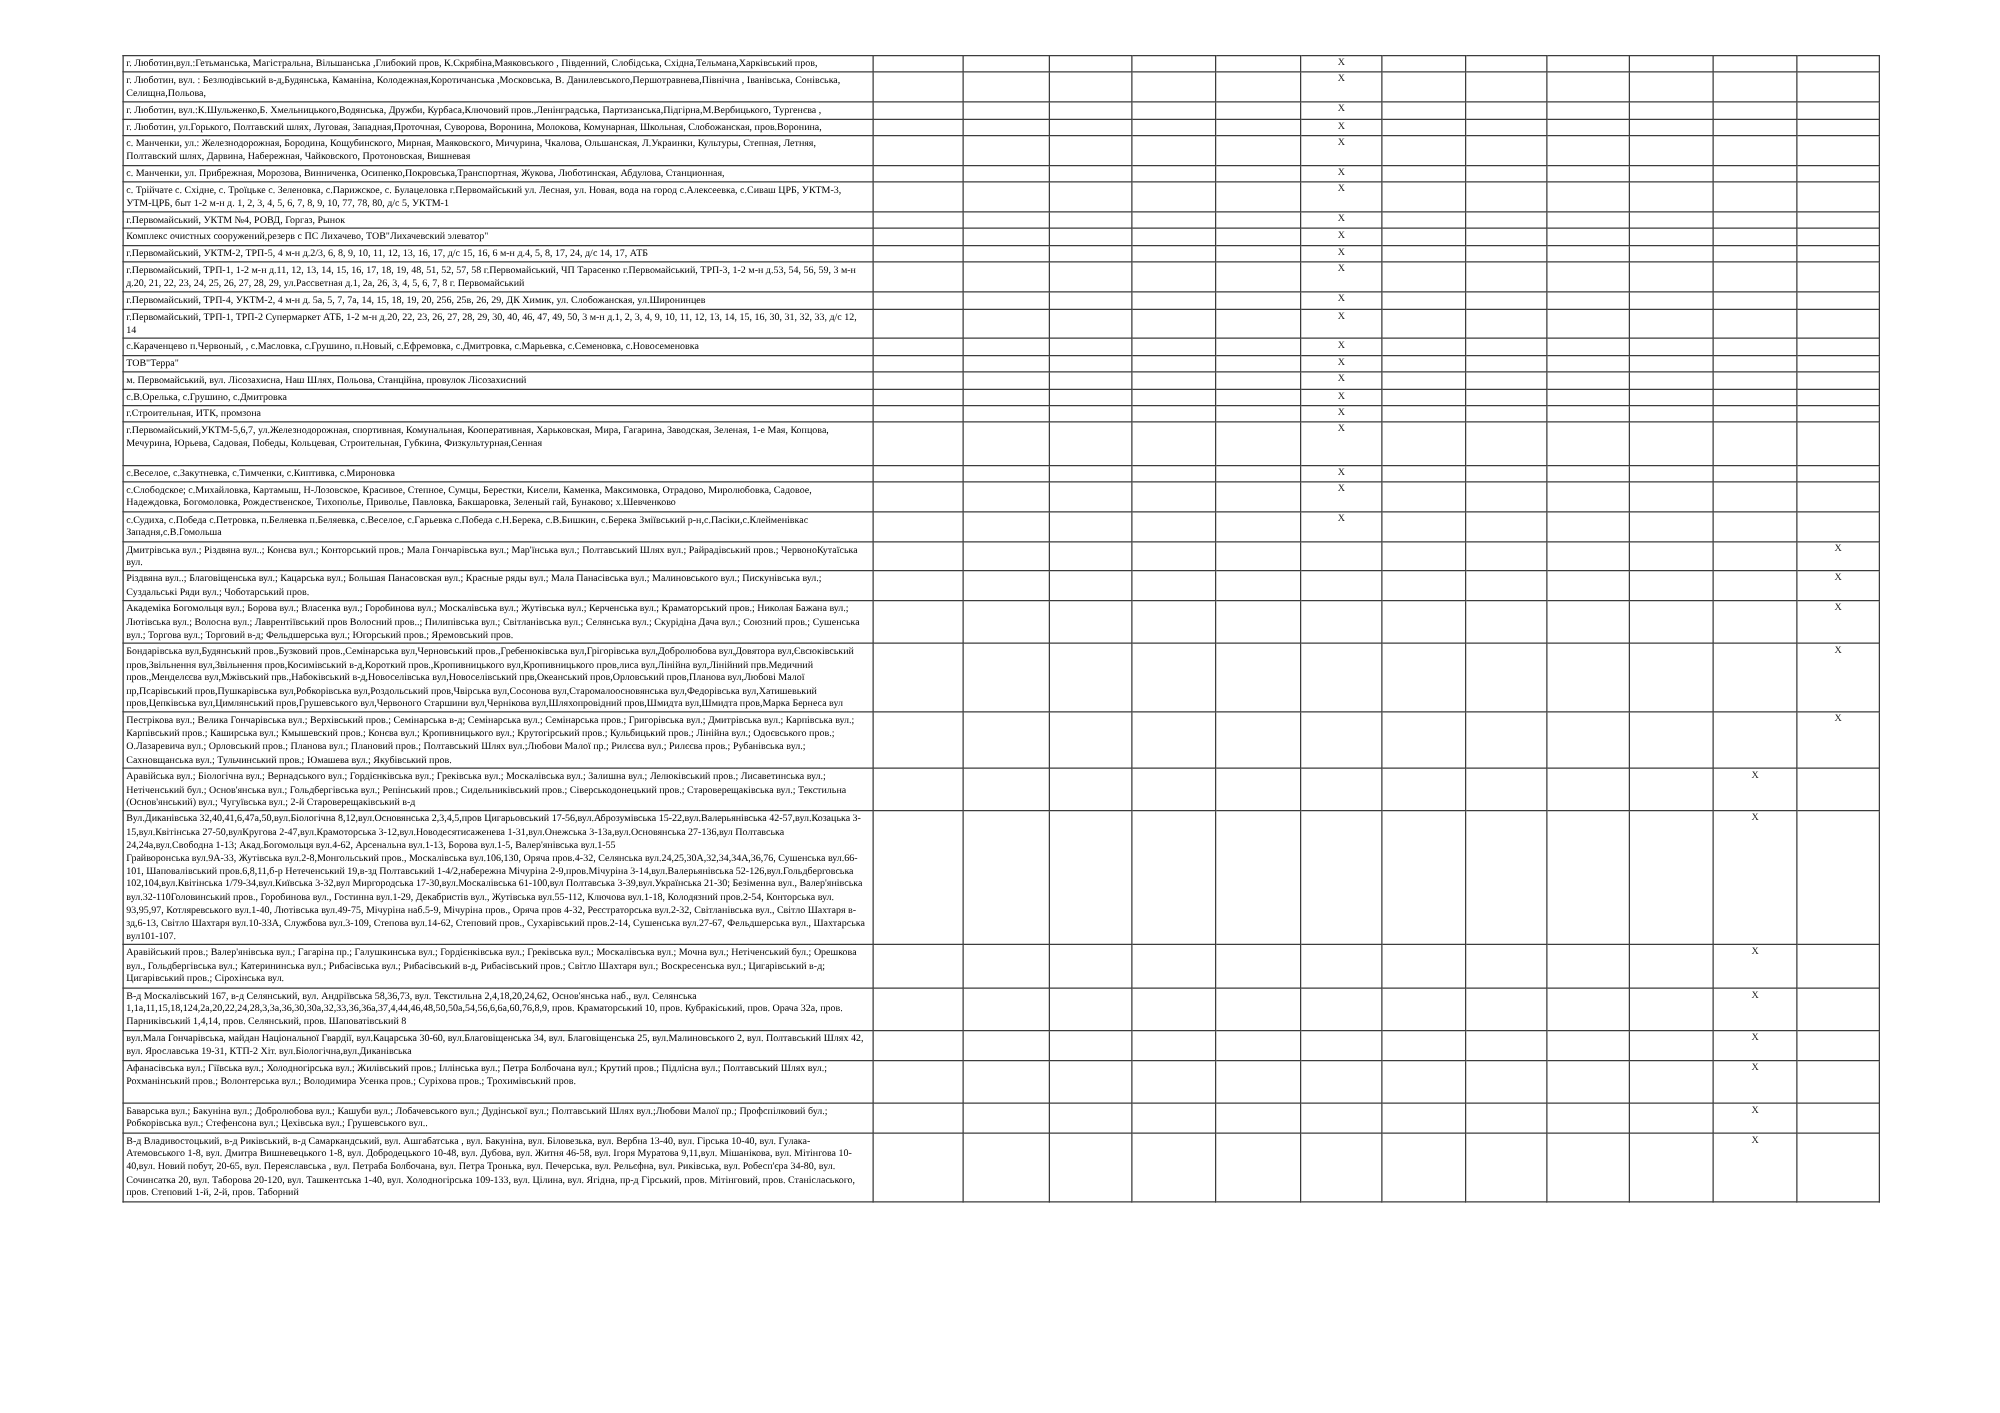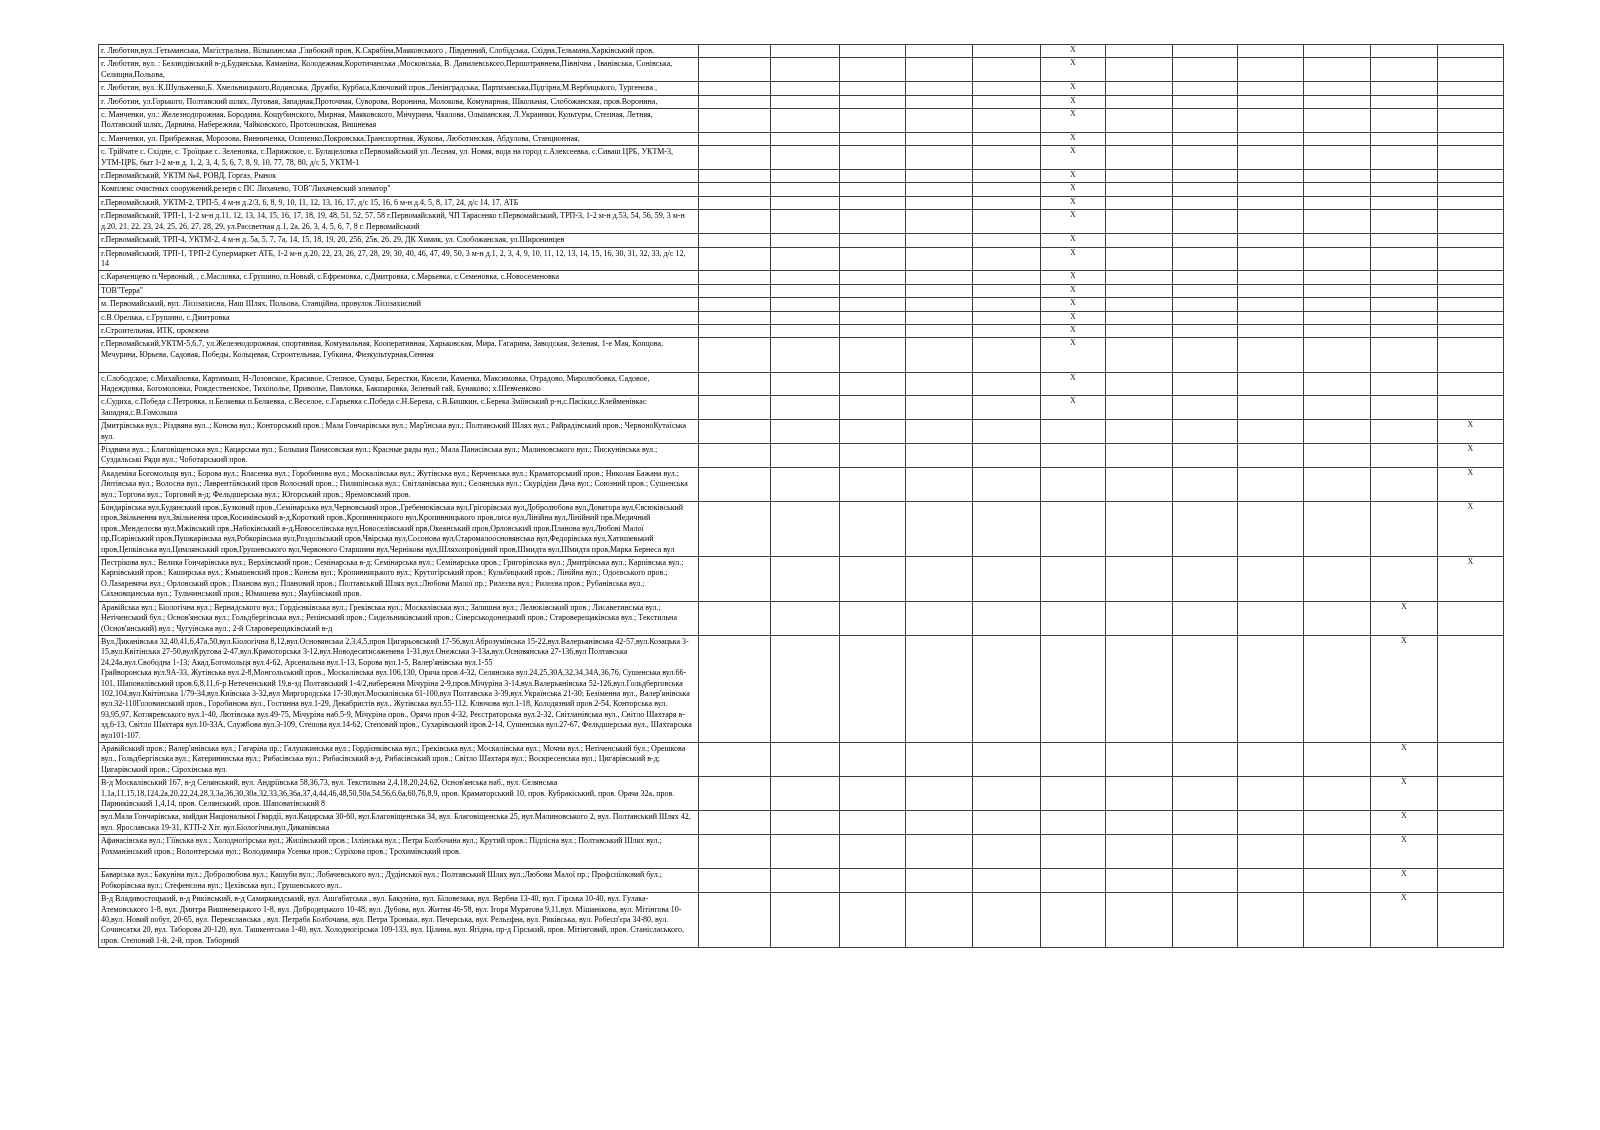--- a/index.html
+++ b/index.html
@@ -339,20 +339,35 @@
           <td class="cell"></td>
           <td class="mark">X</td>
           <td class="cell"></td>
           <td class="cell"></td>
           <td class="cell"></td>
           <td class="cell"></td>
           <td class="cell"></td>
           <td class="cell"></td>
         </tr>
         <tr>
+          <td class="txt">с.Веселое, с.Закутневка, с.Тимченки, с.Киптивка, с.Мироновка</td>
+          <td class="cell"></td>
+          <td class="cell"></td>
+          <td class="cell"></td>
+          <td class="cell"></td>
+          <td class="cell"></td>
+          <td class="mark">X</td>
+          <td class="cell"></td>
+          <td class="cell"></td>
+          <td class="cell"></td>
+          <td class="cell"></td>
+          <td class="cell"></td>
+          <td class="cell"></td>
+        </tr>
+        <tr>
           <td class="txt">с.Слободское; с.Михайловка, Картамыш, Н-Лозовское, Красивое, Степное, Сумцы, Берестки, Кисели, Каменка, Максимовка, Отрадово, Миролюбовка, Садовое, Надеждовка, Богомоловка, Рождественское, Тихополье, Приволье, Павловка, Бакшаровка, Зеленый гай, Бунаково; х.Шевченково</td>
           <td class="cell"></td>
           <td class="cell"></td>
           <td class="cell"></td>
           <td class="cell"></td>
           <td class="cell"></td>
           <td class="mark">X</td>
           <td class="cell"></td>
           <td class="cell"></td>
           <td class="cell"></td>

